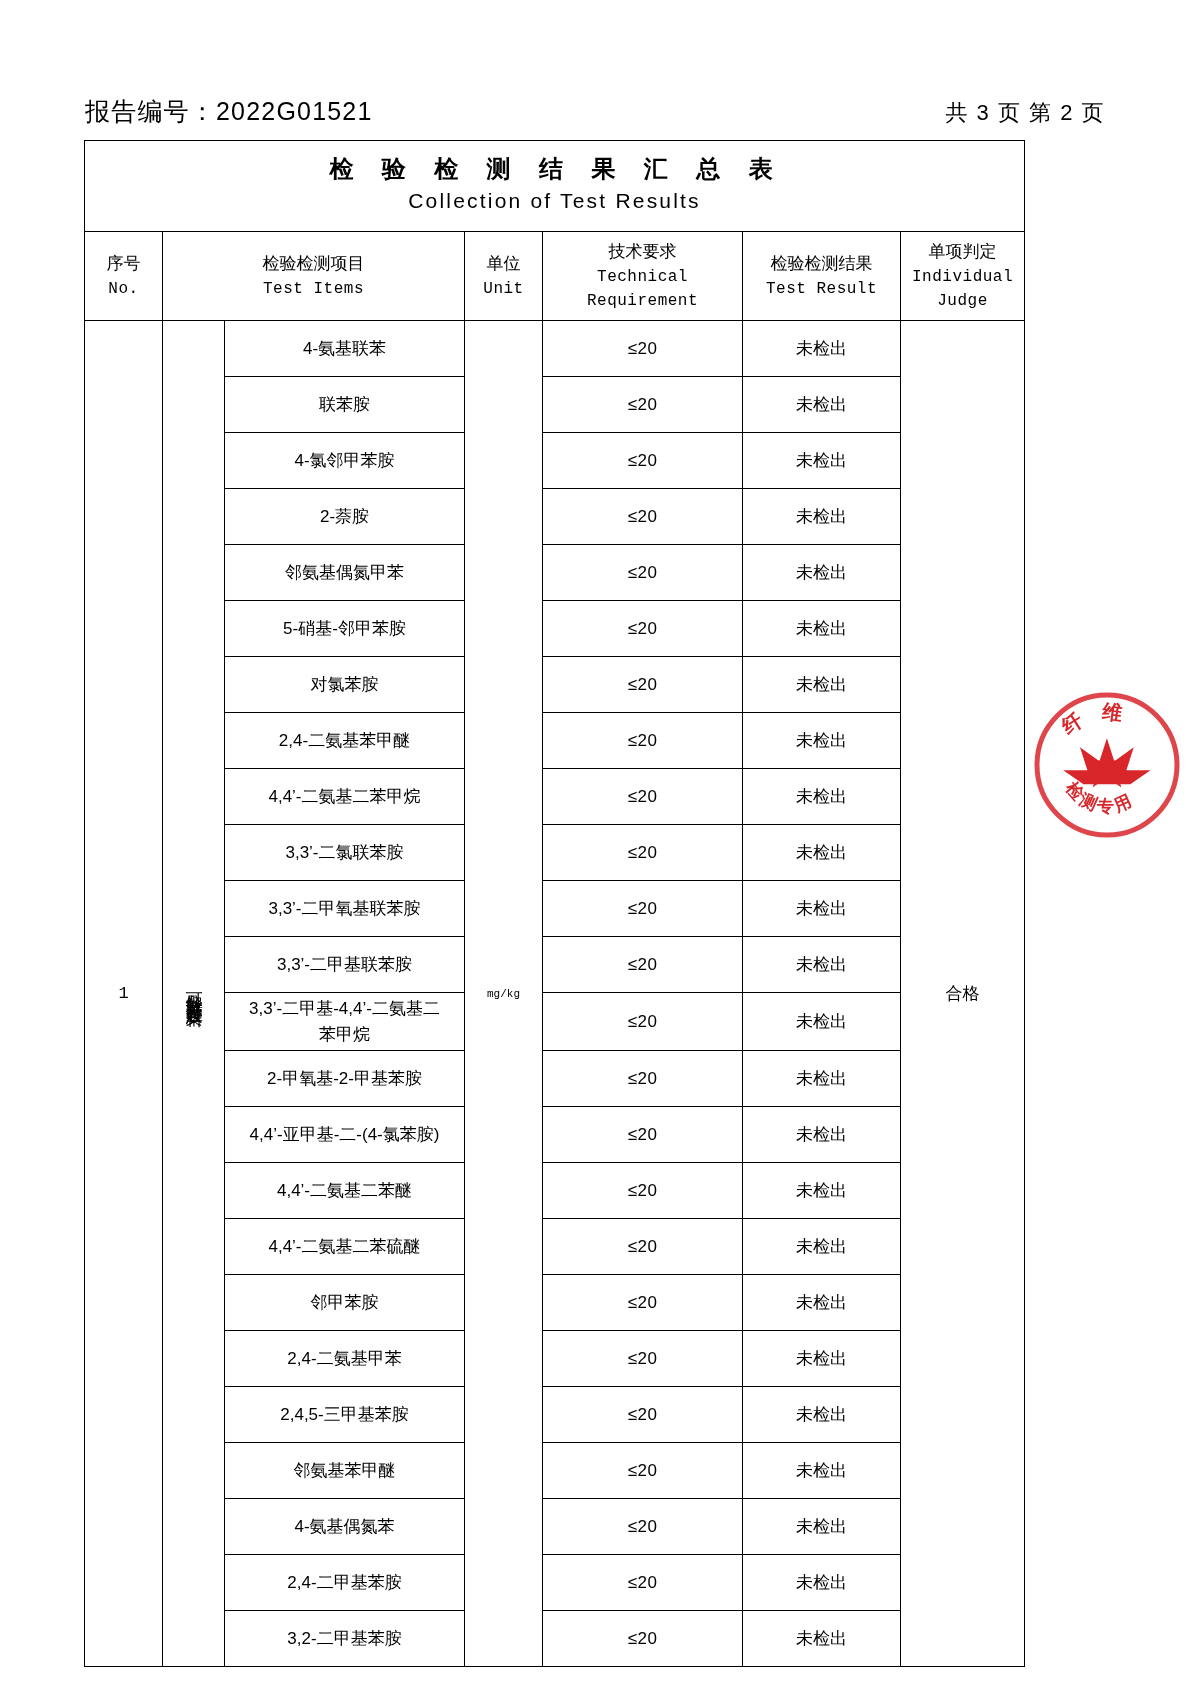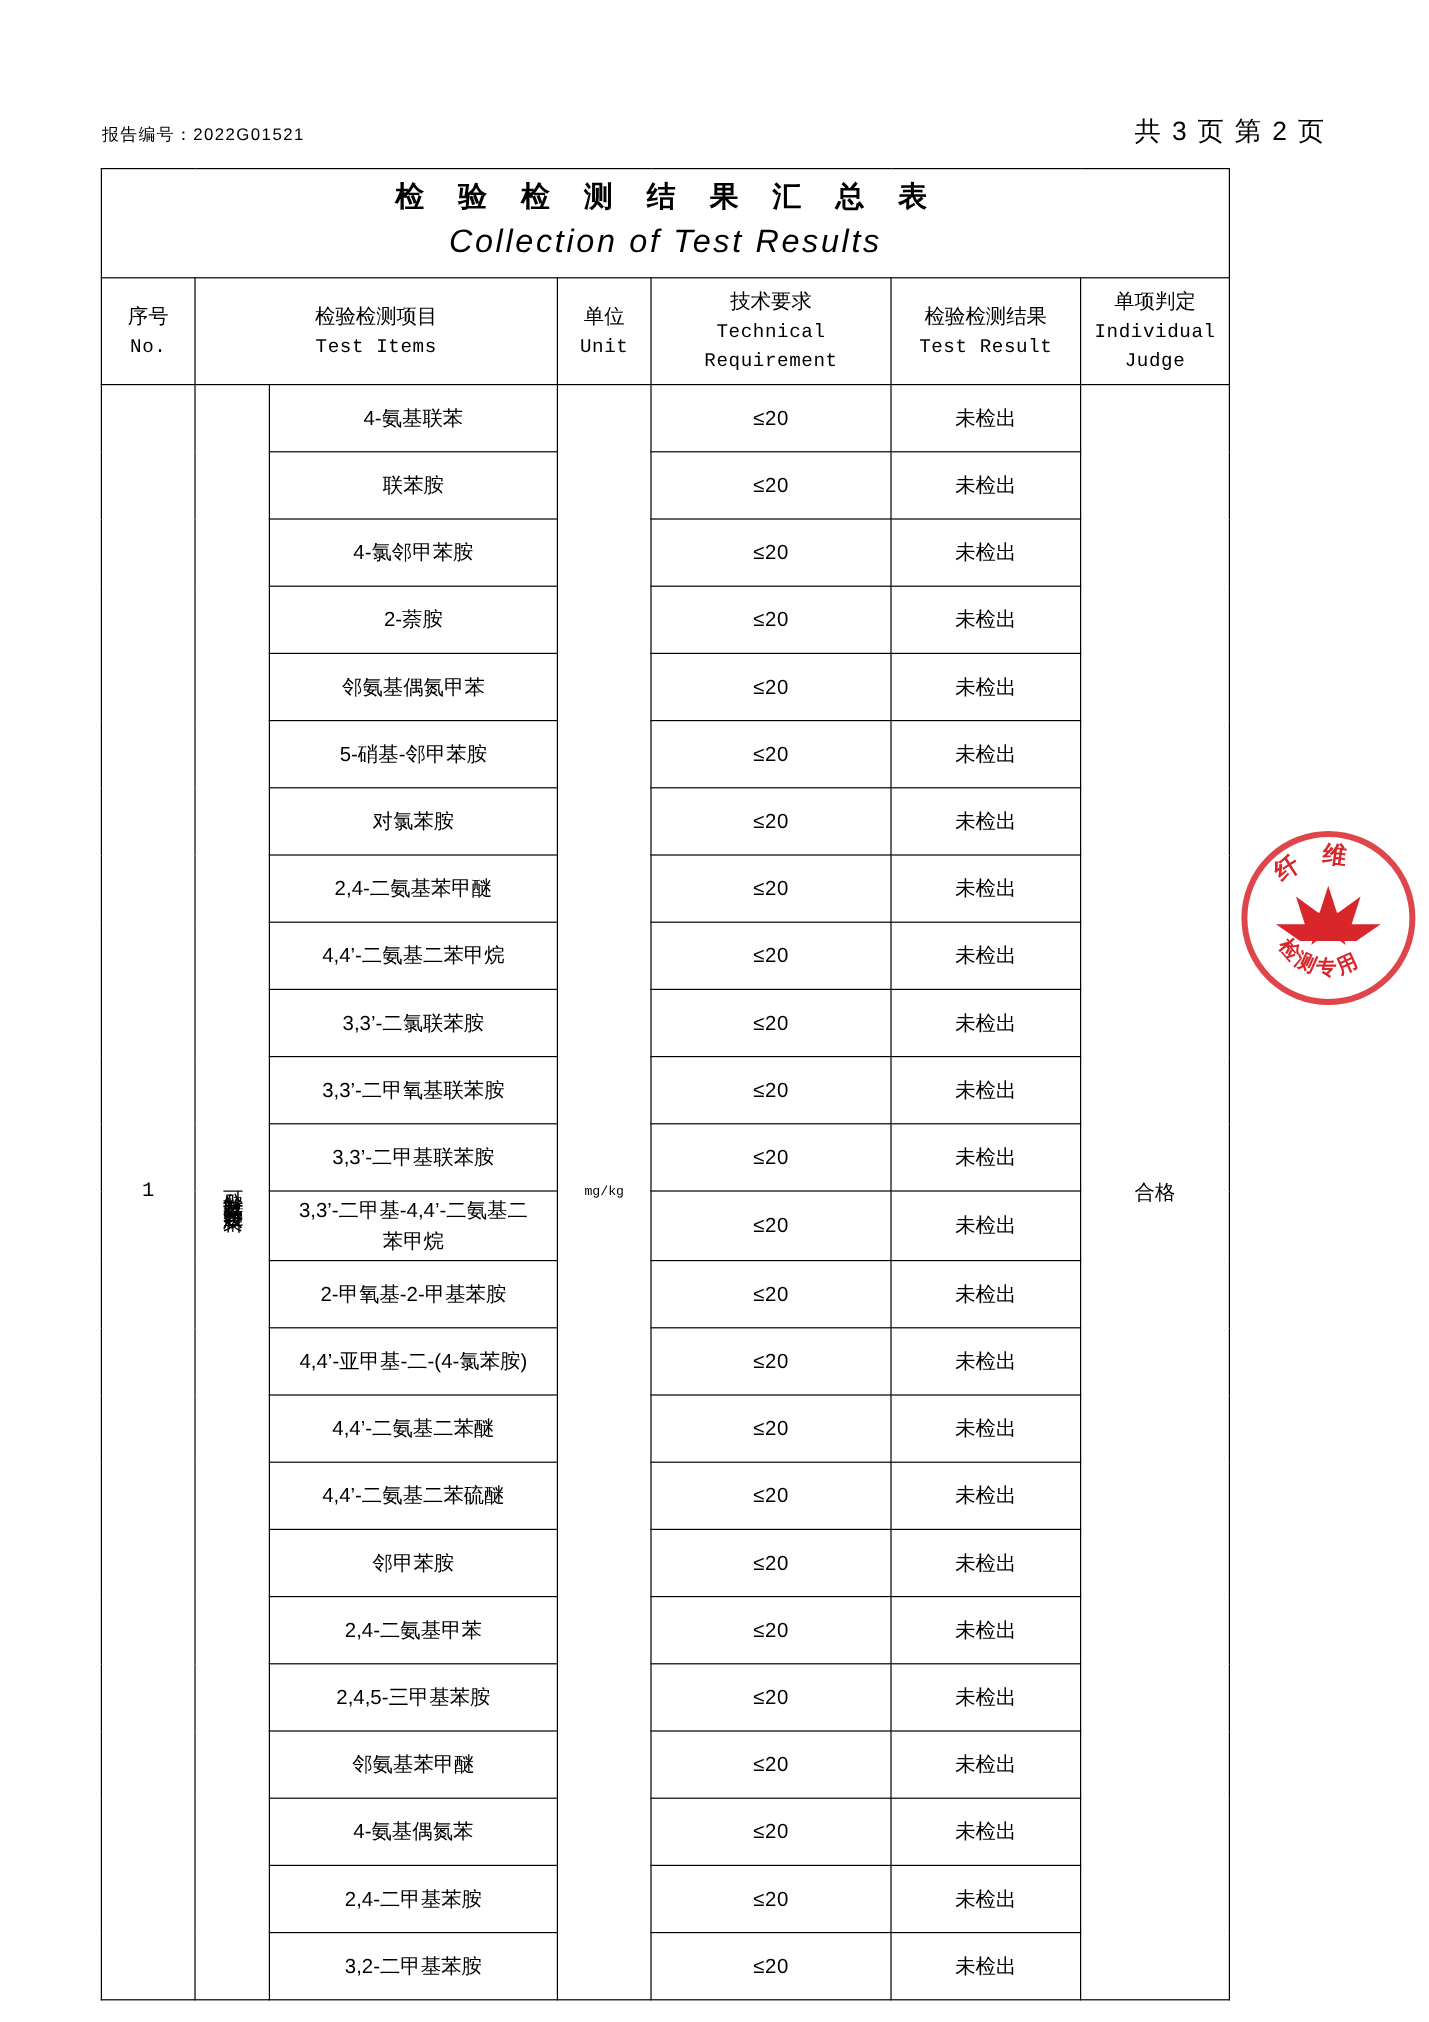--- a/index.html
+++ b/index.html
@@ -28,21 +28,21 @@
     top: 95px;
     width: 1020px;
     display: flex;
     justify-content: space-between;
     align-items: baseline;
     font-size: 19px;
     letter-spacing: 1px;
   }
   .report-no {
     font-family: "Liberation Sans", sans-serif;
-    font-size: 14px;
+    font-size: 25px;
     letter-spacing: 1.2px;
   }
   .page-no {
     font-family: "Liberation Sans", sans-serif;
     font-size: 22px;
     letter-spacing: 1.5px;
   }
   
   table.report {
     position: absolute;
@@ -64,25 +64,24 @@
     padding: 8px 0 10px 0 !important;
   }
   .title-cn {
     font-size: 24px;
     letter-spacing: 7px;
     font-family: Liberation Mono, monospace;
     font-weight: bold;
     line-height: 1.35;
   }
   .title-en {
-    font-size: 27px;
+    font-size: 21px;
     letter-spacing: 2.2px;
     font-family: "Liberation Sans", sans-serif;
     line-height: 1.35;
-    font-style: italic;
   }
   .hdr {
     height: 88px;
     font-size: 17px;
     line-height: 1.5;
     font-family: "Liberation Sans", sans-serif;
   }
   .hdr .cn { display:block; }
   .hdr .en { display:block; font-family:"Liberation Mono", monospace; font-size:16px; letter-spacing:0.5px;}
 

